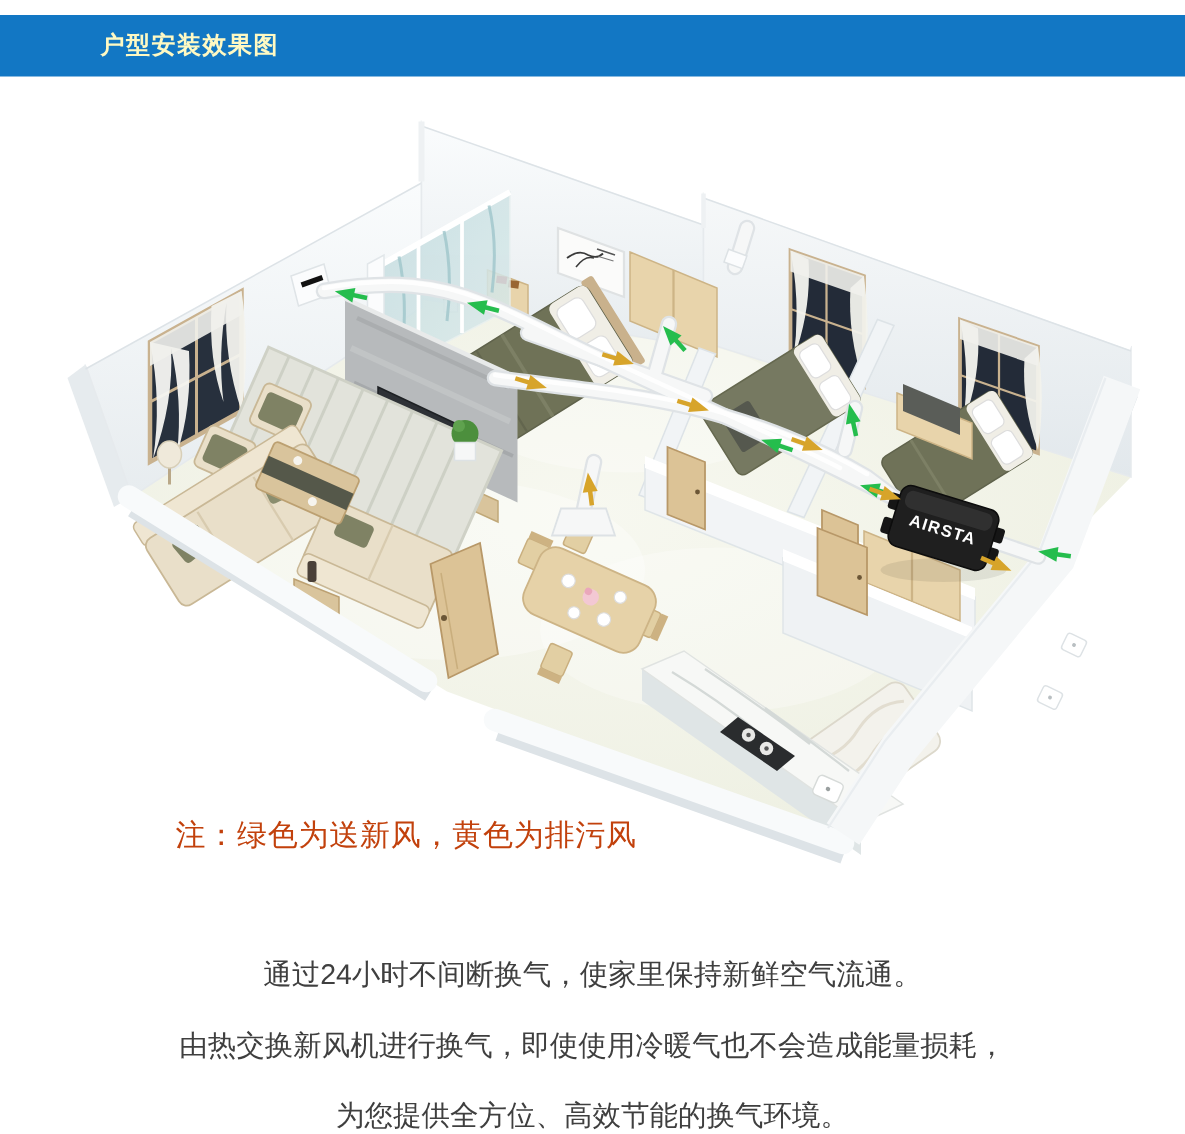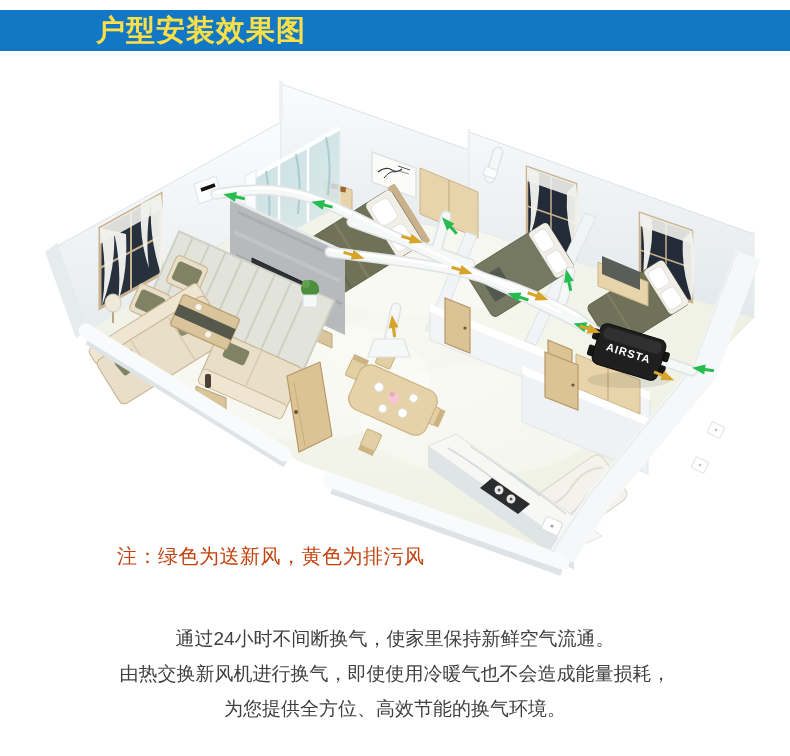--- a/index.html
+++ b/index.html
@@ -1,24 +1,24 @@
 <!DOCTYPE html>
 <html><head>
 <meta charset="utf-8">
 <style>
   html,body{margin:0;padding:0;background:#ffffff;}
   body{font-family:"Liberation Sans","DejaVu Sans",sans-serif;}
   #page{position:relative;width:790px;height:756px;background:#ffffff;overflow:hidden;}
   #header-bar{position:absolute;left:0;top:10px;width:790px;height:41px;background:#1277c4;
     display:flex;align-items:center;}
-  #header-bar .title{color:#fde047;font-size:29px;font-weight:bold;margin-left:96px;letter-spacing:1px;}
+  #header-bar .title{color:#fef9c3;font-size:16px;font-weight:bold;margin-left:67px;letter-spacing:1px;}
   #plan-wrap{position:absolute;left:0;top:55px;width:790px;height:540px;}
   #legend-note{position:absolute;left:117px;top:543px;font-size:20px;color:#c2410c;letter-spacing:0.5px;}
   #description{position:absolute;left:15px;top:621px;width:760px;text-align:center;color:#3f3f3f;font-size:19px;line-height:35px;}
-  #description p{margin:0;}
+  #description p{margin:12px;}
   svg text{font-family:"Liberation Sans","DejaVu Sans",sans-serif;}
 </style>
 </head>
 <body>
 
 <div id="page">
 
   <div id="header-bar">
     <span class="title">户型安装效果图</span>
   </div>

